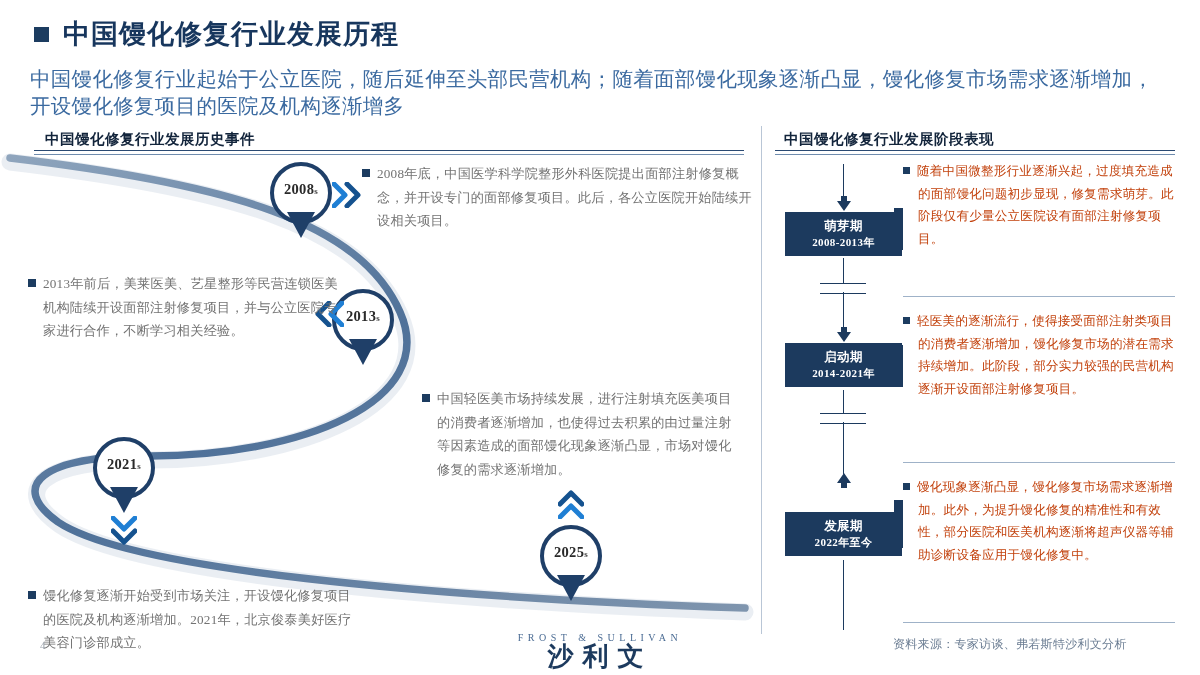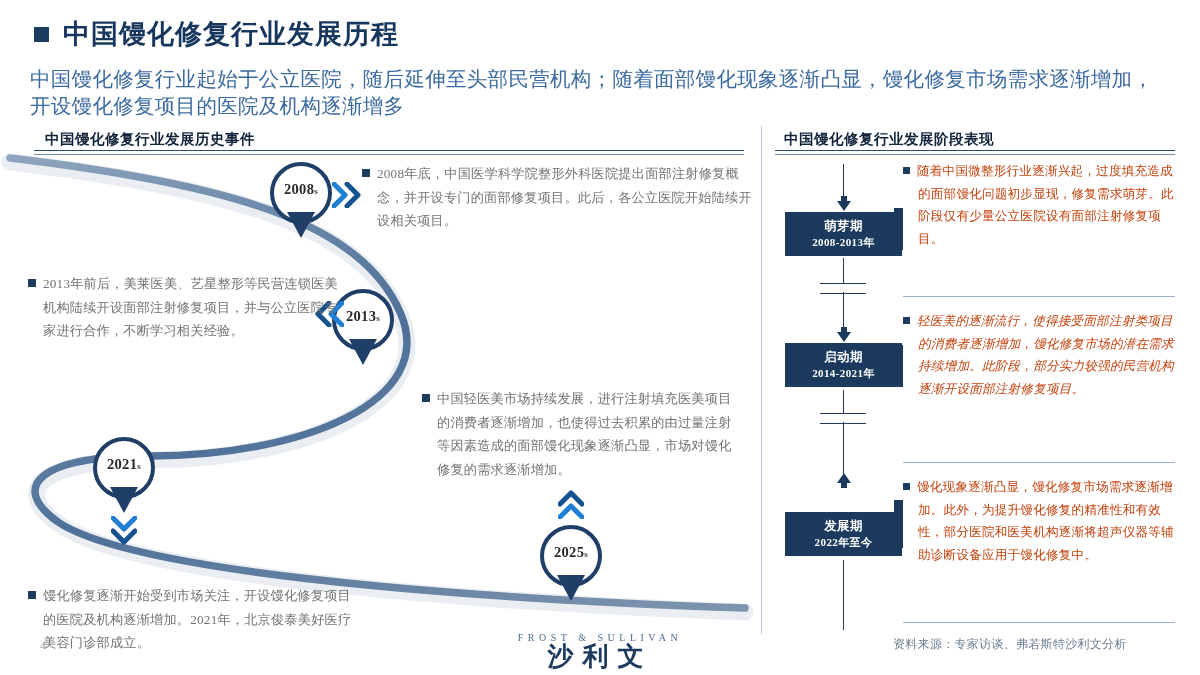--- a/index.html
+++ b/index.html
@@ -304,21 +304,21 @@
     <div class="yrs">2022年至今</div>
   </div>
 
   <div class="stage-bar" style="left:894px; top:208px; height:42px;"></div>
   <div class="stage-bar" style="left:894px; top:345px; height:42px;"></div>
   <div class="stage-bar" style="left:894px; top:500px; height:48px;"></div>
 
   <div class="stage-text" style="left:903px; top:160px;">
     <p><span class="bullet"></span><span>随着中国微整形行业逐渐兴起，过度填充造成的面部馒化问题初步显现，修复需求萌芽。此阶段仅有少量公立医院设有面部注射修复项目。</span></p>
   </div>
-  <div class="stage-text" style="left:903px; top:310px;font-style:italic;">
+  <div class="stage-text" style="left:903px; top:310px;">
     <p><span class="bullet"></span><span>轻医美的逐渐流行，使得接受面部注射类项目的消费者逐渐增加，馒化修复市场的潜在需求持续增加。此阶段，部分实力较强的民营机构逐渐开设面部注射修复项目。</span></p>
   </div>
   <div class="stage-text" style="left:903px; top:476px;">
     <p><span class="bullet"></span><span>馒化现象逐渐凸显，馒化修复市场需求逐渐增加。此外，为提升馒化修复的精准性和有效性，部分医院和医美机构逐渐将超声仪器等辅助诊断设备应用于馒化修复中。</span></p>
   </div>
 
   <div class="rule thin" style="left:903px; top:296px; width:272px; border-top:1px solid #9fb2c8;"></div>
   <div class="rule thin" style="left:903px; top:462px; width:272px; border-top:1px solid #9fb2c8;"></div>
   <div class="rule thin" style="left:903px; top:622px; width:272px; border-top:1px solid #9fb2c8;"></div>
 

